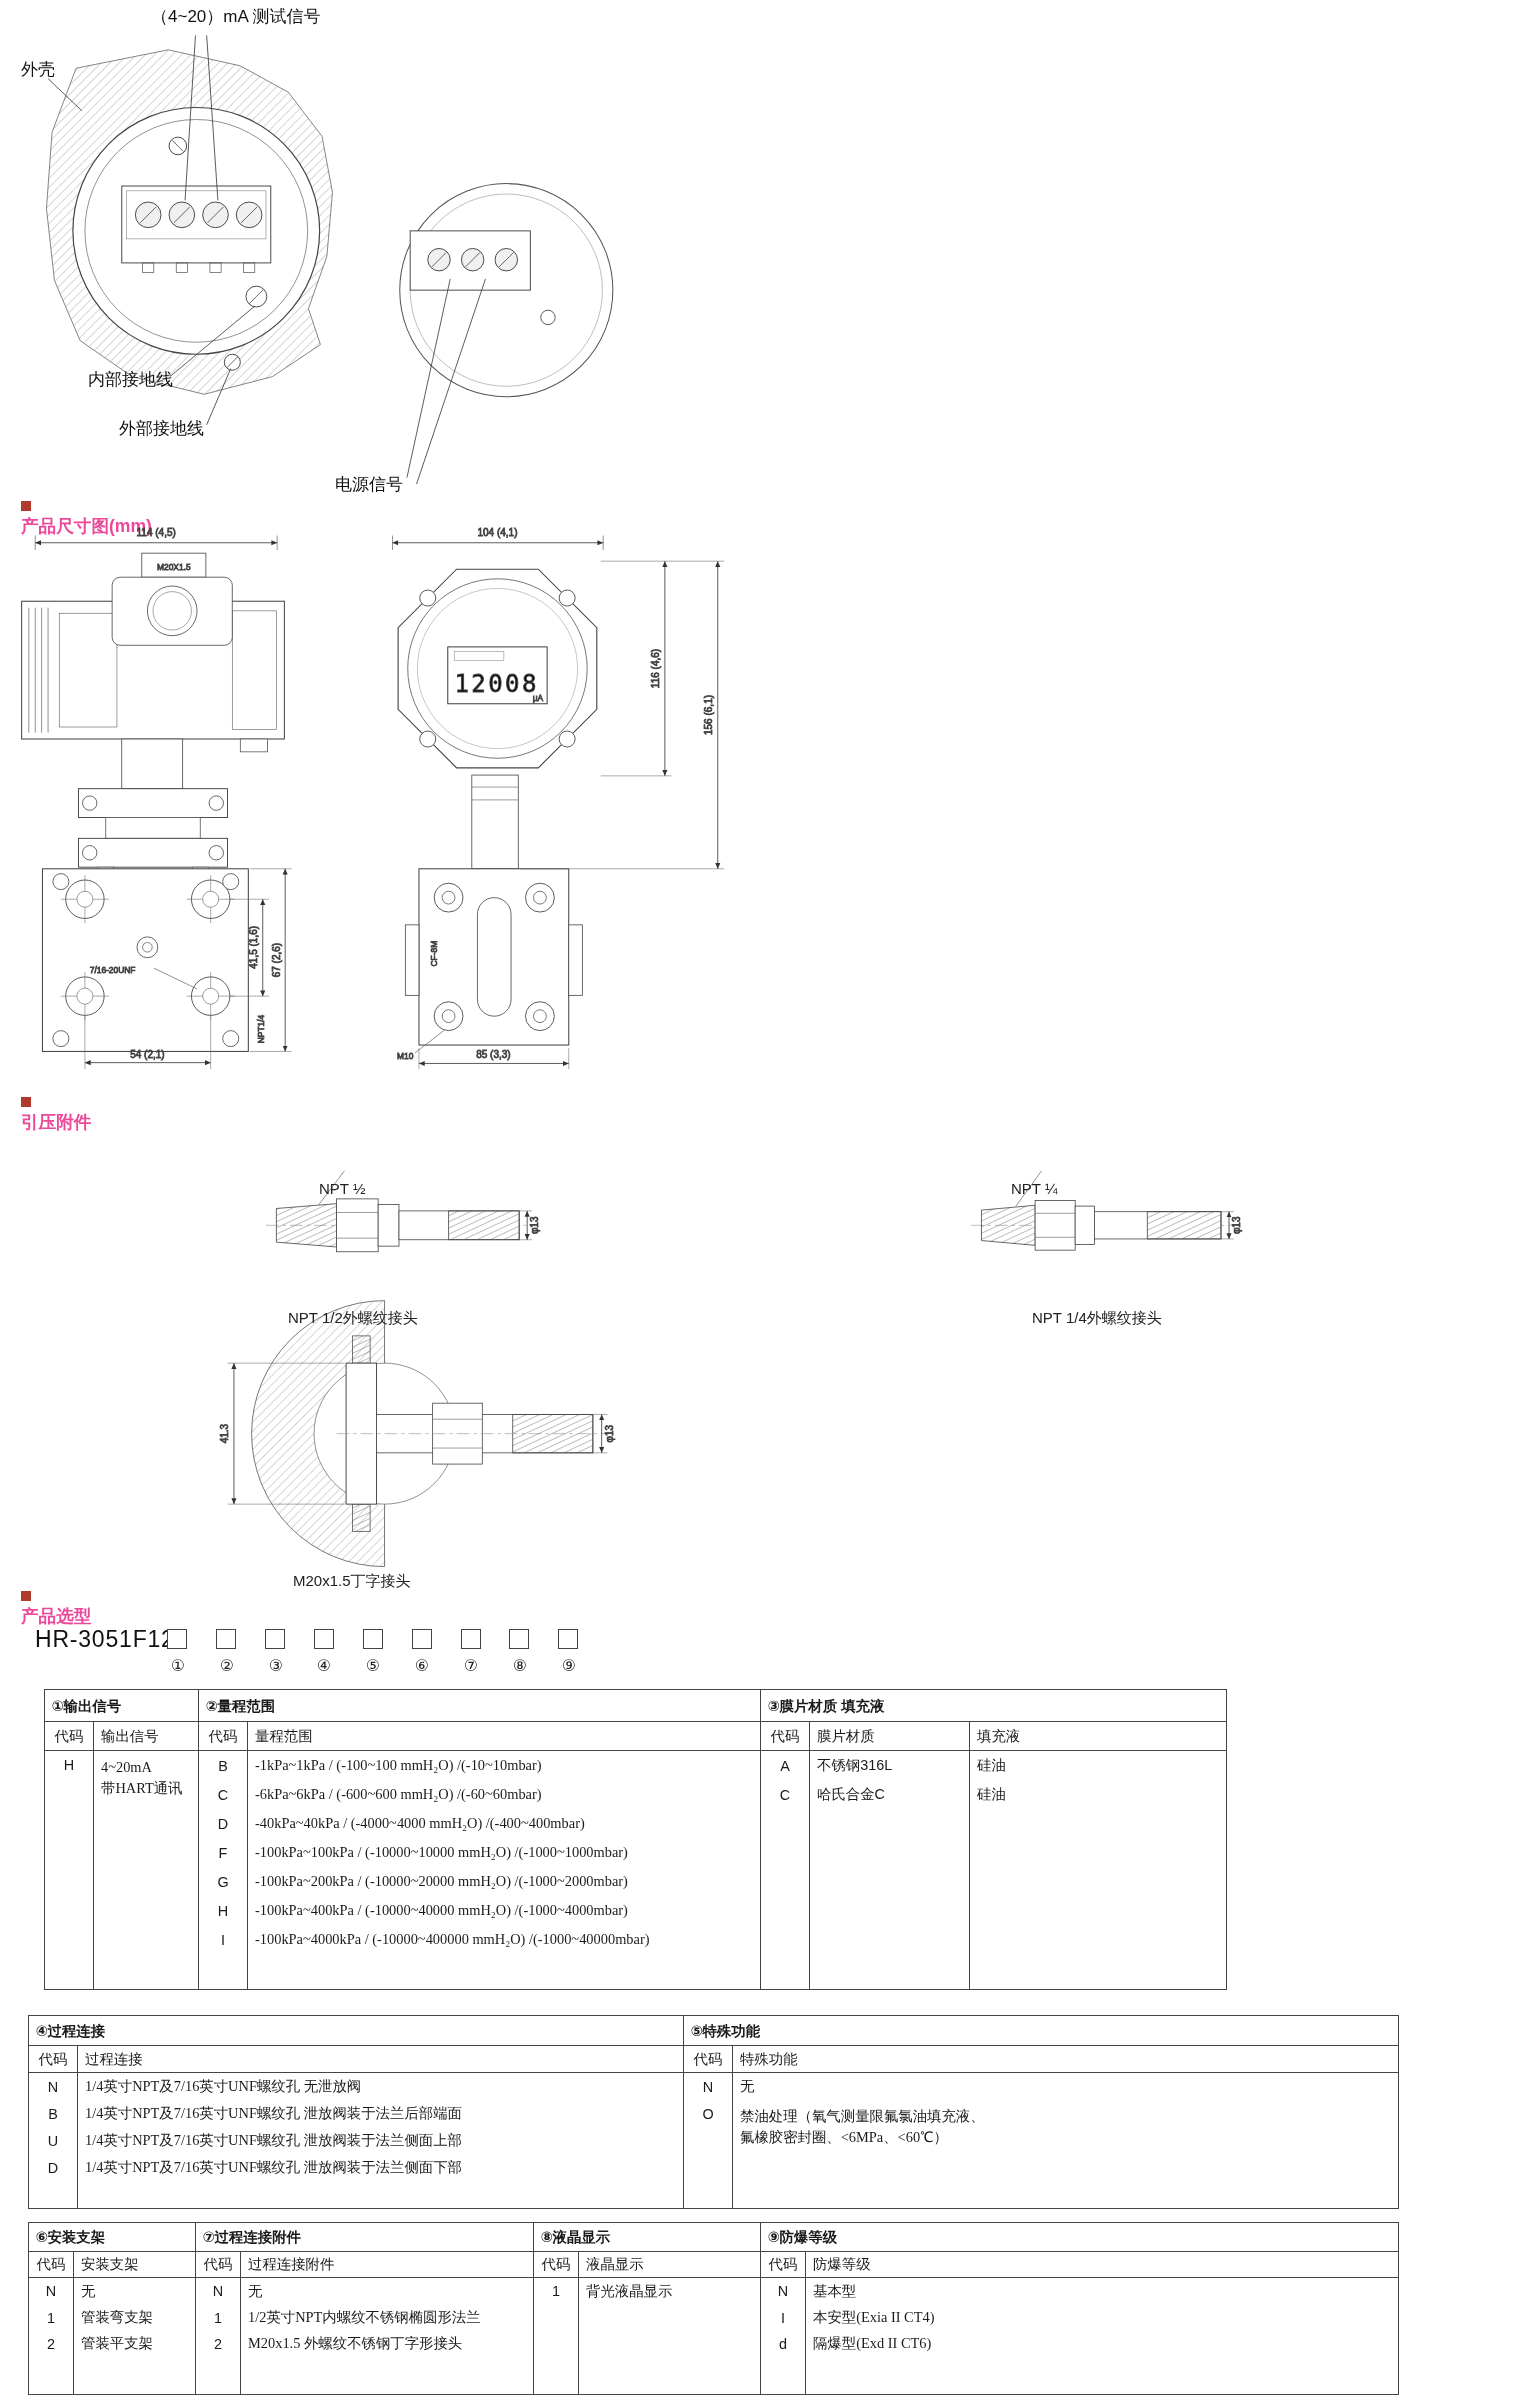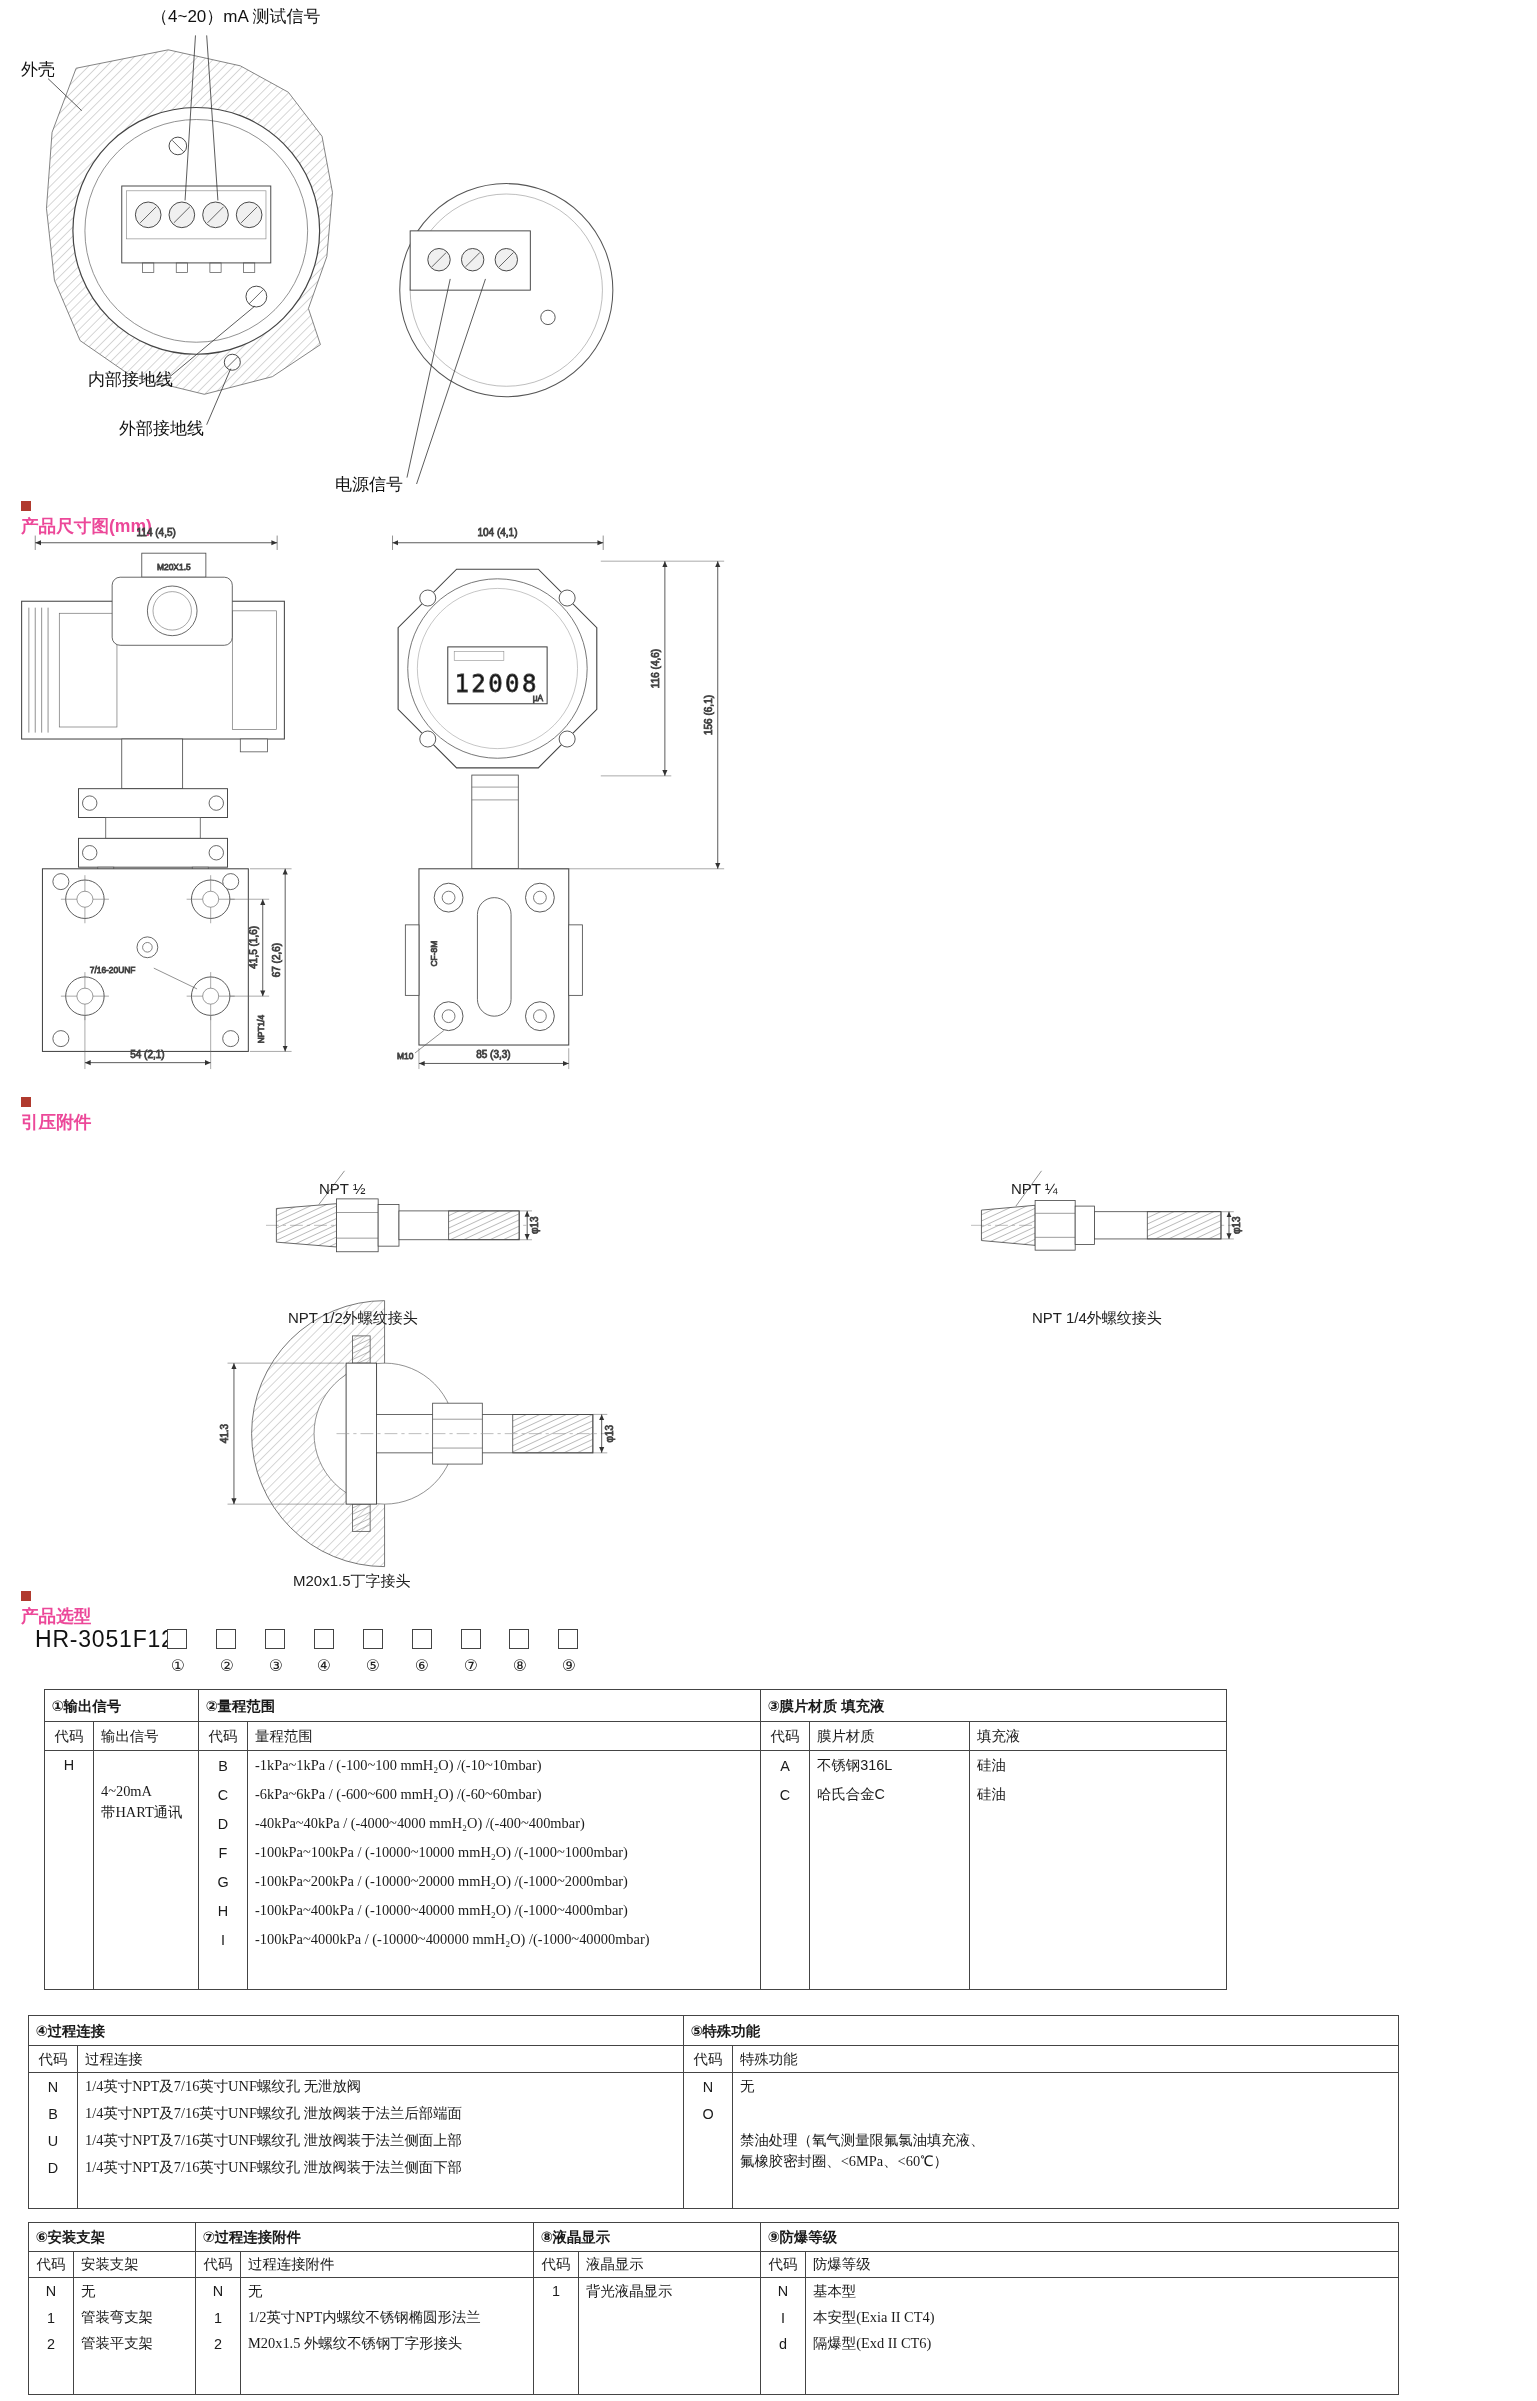--- a/index.html
+++ b/index.html
@@ -34,21 +34,21 @@
   .t3 .tg-sub{min-height:26px;}
   .code{width:48px;flex:none;text-align:center;}
   .t3 .code{width:44px;}
   .main{padding-left:8px;padding-right:6.4px;flex:1;font-family:Liberation Serif, serif;}
   .mat{width:160px;flex:none;padding-left:8px;box-sizing:border-box;}
   .fill{flex:1;padding-left:8px;}
   .trow{display:flex;min-height:29px;align-items:center;}
   .t2 .trow{min-height:27px;}
   .t3 .trow{min-height:26.4px;}
   .trow.top{align-items:flex-start;padding-top:5.6px;min-height:0;}
-  .pre{white-space:pre-line;line-height:1.5;margin-top:24px;}
+  .pre{white-space:pre-line;line-height:1.5;}
 </style>
 </head>
 <body>
 
 <div class="page">
 
   <svg style="left:0;top:0" width="721" height="513" viewBox="0 0 900 640">
     <defs>
       <pattern id="hatchA" width="8" height="8" patternTransform="rotate(45)" patternUnits="userSpaceOnUse">
         <line x1="0" y1="0" x2="0" y2="8" stroke="#9a9a9a" stroke-width="1"></line>

